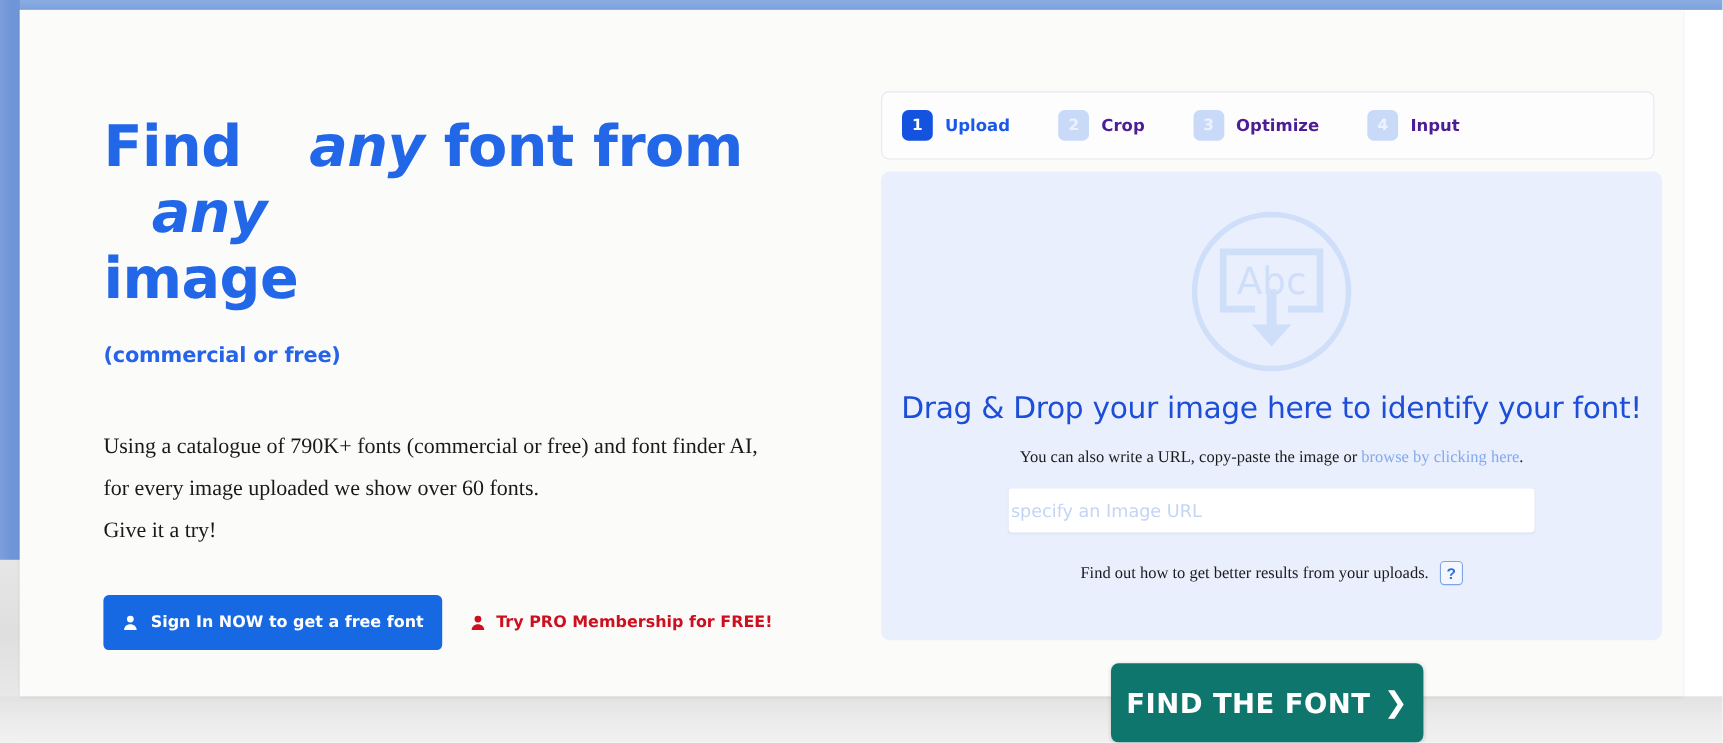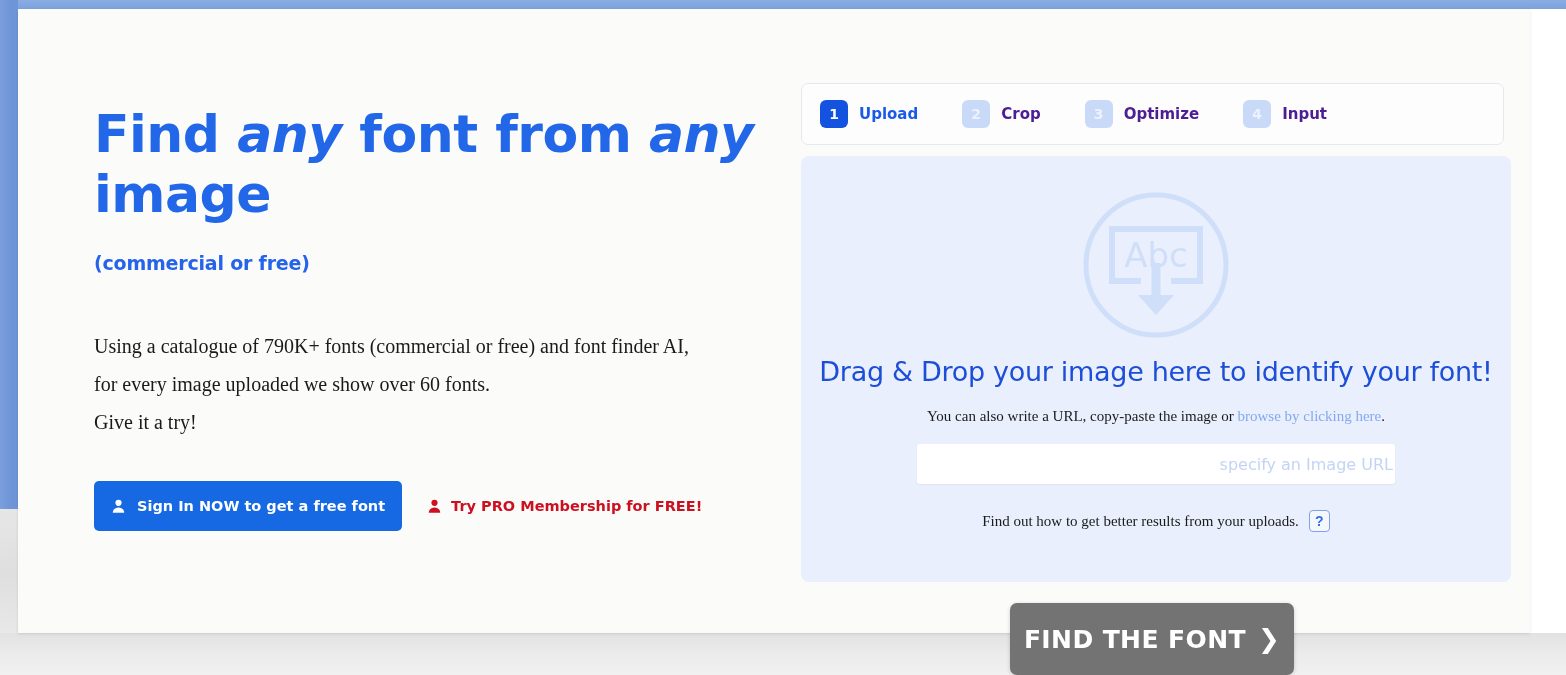--- a/index.html
+++ b/index.html
@@ -76,20 +76,21 @@
     margin: 0;
     font-family: "DejaVu Sans", sans-serif;
     font-size: 52px;
     font-weight: bold;
     line-height: 60px;
     color: #2167e8;
     letter-spacing: -0.5px;
   }
   .headline .em {
     font-style: italic;
+    margin-left: 44px;
   }
   .subtitle {
     margin: 28px 0 0 0;
     font-size: 19px;
     font-weight: bold;
     color: #2563eb;
     letter-spacing: -0.2px;
   }
   .body-copy {
     margin: 53px 0 0 0;
@@ -232,21 +233,21 @@
     cursor: pointer;
   }
   .url-input {
     box-sizing: border-box;
     margin-top: 19px;
     width: 478px;
     height: 40px;
     background: #ffffff;
     border: none;
     border-radius: 3px;
-    text-align: right;
+    text-align: left;
     font-family: "DejaVu Sans", sans-serif;
     font-size: 16px;
     color: #333;
     box-shadow: 0 1px 2px rgba(0,0,0,0.05);
     outline: none;
   }
   .url-input::placeholder {
     color: #c3d4f5;
   }
   .dz-foot {
@@ -278,21 +279,21 @@
     padding: 0;
   }
 
   
   .find-btn {
     position: absolute;
     left: 992px;
     top: 594px;
     width: 284px;
     height: 72px;
-    background: #737373;
+    background: #0f766e;
     color: #ffffff;
     border: none;
     border-radius: 7px;
     font-family: "DejaVu Sans", sans-serif;
     font-size: 25px;
     font-weight: bold;
     letter-spacing: 0.4px;
     display: flex;
     align-items: center;
     justify-content: center;

